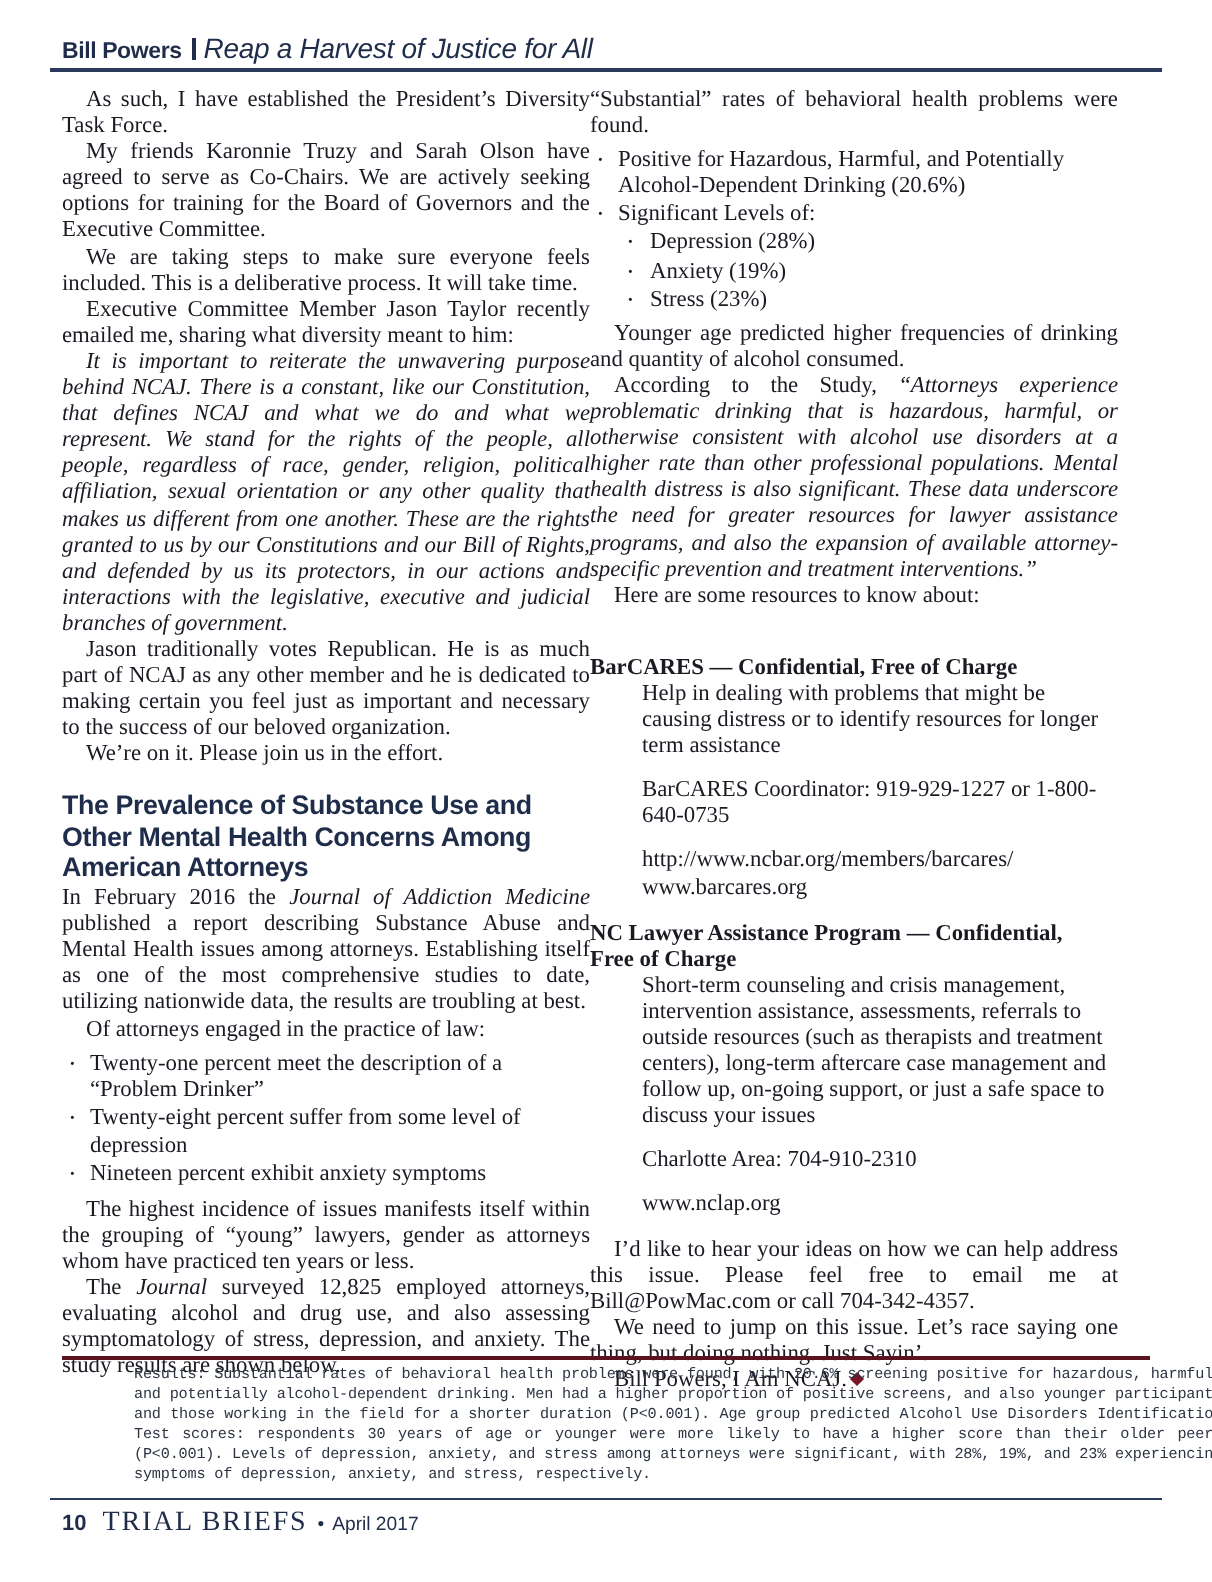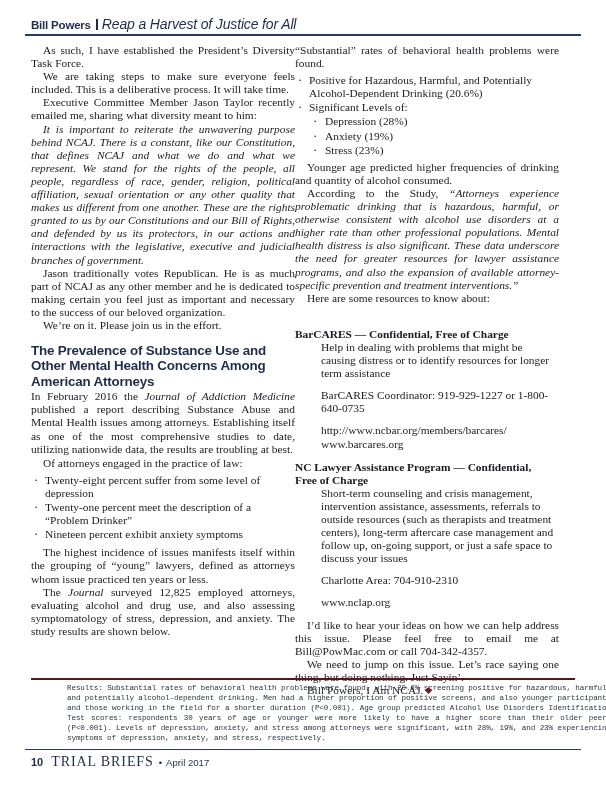--- a/index.html
+++ b/index.html
@@ -241,39 +241,40 @@
   <span class="author">Bill Powers</span>
   <span class="pipe"></span>
   <span class="tagline">Reap a Harvest of Justice for All</span>
 </div>
 <div id="head-rule"></div>
 
 <div id="columns">
 
   <div class="col">
     <p class="body">As such, I have established the President’s Diversity Task Force.</p>
+    <p class="body">My friends Karonnie Truzy and Sarah Olson have agreed to serve as Co-Chairs. We are actively seeking options for training for the Board of Governors and the Executive Committee.</p>
     <p class="body">We are taking steps to make sure everyone feels included. This is a deliberative process. It will take time.</p>
     <p class="body">Executive Committee Member Jason Taylor recently emailed me, sharing what diversity meant to him:</p>
     <p class="quote">It is important to reiterate the unwavering purpose behind NCAJ. There is a constant, like our Constitution, that defines NCAJ and what we do and what we represent. We stand for the rights of the people, all people, regardless of race, gender, religion, political affiliation, sexual orientation or any other quality that makes us different from one another. These are the rights granted to us by our Constitutions and our Bill of Rights, and defended by us its protectors, in our actions and interactions with the legislative, executive and judicial branches of government.</p>
     <p class="body">Jason traditionally votes Republican. He is as much part of NCAJ as any other member and he is dedicated to making certain you feel just as important and necessary to the success of our beloved organization.</p>
     <p class="body">We’re on it. Please join us in the effort.</p>
 
     <h2 class="section">The Prevalence of Substance Use and Other Mental Health Concerns Among American Attorneys</h2>
 
     <p class="body noindent"><span>In February 2016 the </span><span class="ital">Journal of Addiction Medicine</span><span> published a report describing Substance Abuse and Mental Health issues among attorneys. Establishing itself as one of the most comprehensive studies to date, utilizing nationwide data, the results are troubling at best.</span></p>
 
     <p class="body" style="margin-top:1px;">Of attorneys engaged in the practice of law:</p>
 
     <ul class="bul tight">
+      <li>Twenty-one percent meet the description of a “Problem Drinker”</li>
       <li>Twenty-eight percent suffer from some level of depression</li>
-      <li>Twenty-one percent meet the description of a “Problem Drinker”</li>
       <li>Nineteen percent exhibit anxiety symptoms</li>
     </ul>
 
-    <p class="body" style="margin-top:5px;">The highest incidence of issues manifests itself within the grouping of “young” lawyers, defined as attorneys whom issue practiced ten years or less.</p>
+    <p class="body" style="margin-top:5px;">The highest incidence of issues manifests itself within the grouping of “young” lawyers, gender as attorneys whom have practiced ten years or less.</p>
 
     <p class="body"><span>The </span><span class="ital">Journal</span><span> surveyed 12,825 employed attorneys, evaluating alcohol and drug use, and also assessing symptomatology of stress, depression, and anxiety. The study results are shown below.</span></p>
   </div>
 
   <div class="col">
     <p class="body noindent">“Substantial” rates of behavioral health problems were found.</p>
 
     <ul class="bul tight">
       <li>
         <span>Positive for Hazardous, Harmful, and Potentially Alcohol-Dependent Drinking (20.6%)</span>

